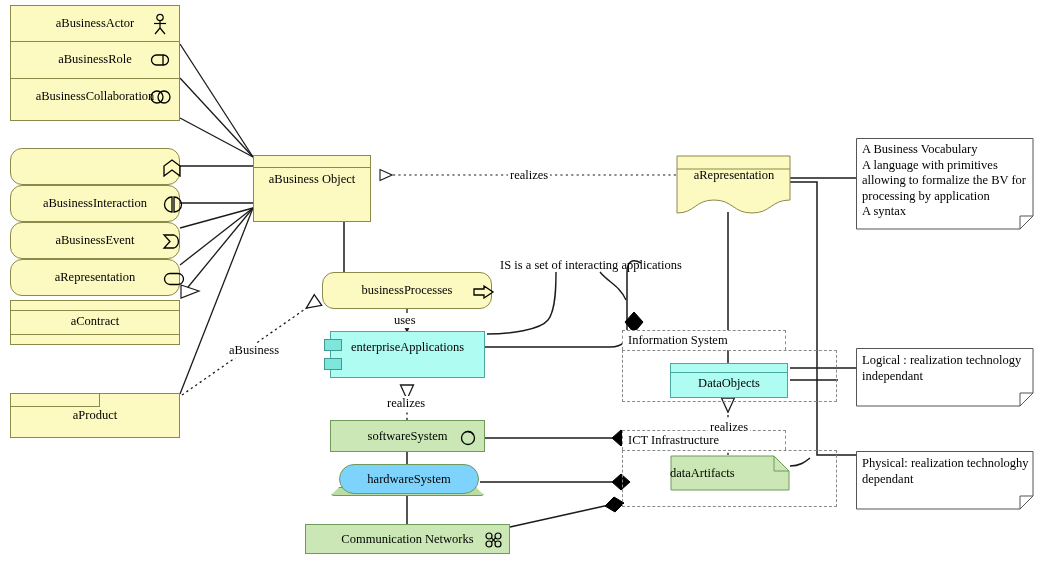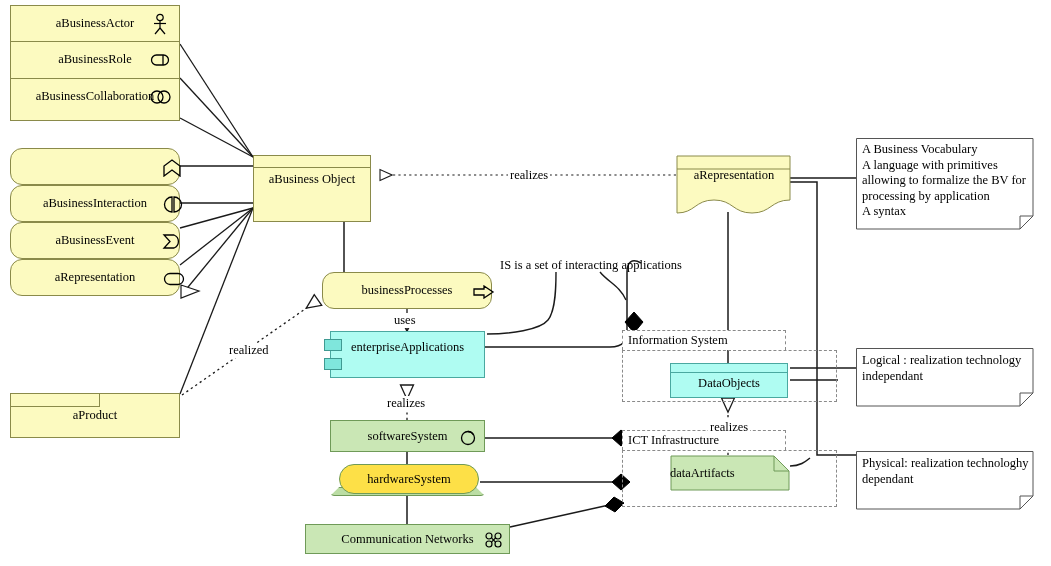--- a/index.html
+++ b/index.html
@@ -147,20 +147,25 @@
     </svg>
   </div>
 
   <div class="node" style="left:10px;top:259px;width:170px;height:37px;background:#FCFAC0;border:1px solid #8a8a4a;border-radius:12px;">
     <div class="nodetext" style="top:10px;">aRepresentation</div>
     <svg class="ic" style="left:152px;top:12px;" width="22" height="14">
       <rect x="1.5" y="1.5" width="19" height="11" rx="5.5" ry="5.5" fill="none" stroke="#000" stroke-width="1.3"></rect>
     </svg>
   </div>
 
+  <div class="node" style="left:10px;top:300px;width:170px;height:45px;background:#FCFAC0;border:1px solid #8a8a4a;">
+    <div style="position:absolute;left:0;top:9px;width:100%;height:1px;background:#8a8a4a;"></div>
+    <div style="position:absolute;left:0;top:33px;width:100%;height:1px;background:#8a8a4a;"></div>
+    <div class="nodetext" style="top:13px;">aContract</div>
+  </div>
 
   <div class="node" style="left:10px;top:393px;width:170px;height:45px;background:#FCFAC0;border:1px solid #8a8a4a;">
     <div style="position:absolute;left:0;top:0;width:88px;height:12px;border-right:1px solid #8a8a4a;border-bottom:1px solid #8a8a4a;"></div>
     <div class="nodetext" style="top:14px;">aProduct</div>
   </div>
 
   <div class="node" style="left:253px;top:155px;width:118px;height:67px;background:#FCFAC0;border:1px solid #8a8a4a;">
     <div style="position:absolute;left:0;top:11px;width:100%;height:1px;background:#8a8a4a;"></div>
     <div class="nodetext" style="top:16px;">aBusiness Object</div>
   </div>
@@ -181,21 +186,21 @@
   <div class="node" style="left:330px;top:420px;width:155px;height:32px;background:#CAE7B5;border:1px solid #6f9a58;">
     <div class="nodetext" style="top:8px;">softwareSystem</div>
     <svg class="ic" style="left:128px;top:8px;" width="18" height="18">
       <circle cx="9" cy="9" r="6.5" fill="none" stroke="#000" stroke-width="1.3"></circle>
       <path d="M9,2.5 A6.5,6.5 0 0,1 14.5,6" fill="none" stroke="#000" stroke-width="1.3"></path>
     </svg>
   </div>
 
   <div class="node" style="left:330px;top:487px;width:155px;height:9px;background:#BBDDA4;border:1px solid #6f9a58;
               border-radius:0 0 4px 4px;clip-path:polygon(6% 0,94% 0,100% 100%,0 100%);"></div>
-  <div class="node" style="left:339px;top:464px;width:140px;height:30px;background:#fde047;border:1px solid #6f9a58;border-radius:15px;">
+  <div class="node" style="left:339px;top:464px;width:140px;height:30px;background:#7dd3fc;border:1px solid #6f9a58;border-radius:15px;">
     <div class="nodetext" style="top:7px;">hardwareSystem</div>
   </div>
 
   <div class="node" style="left:305px;top:524px;width:205px;height:30px;background:#CAE7B5;border:1px solid #6f9a58;">
     <div class="nodetext" style="top:7px;">Communication Networks</div>
     <svg class="ic" style="left:178px;top:7px;" width="20" height="16">
       <circle cx="5" cy="4" r="3" fill="none" stroke="#000" stroke-width="1.2"></circle>
       <circle cx="14" cy="4" r="3" fill="none" stroke="#000" stroke-width="1.2"></circle>
       <circle cx="5" cy="12" r="3" fill="none" stroke="#000" stroke-width="1.2"></circle>
       <circle cx="14" cy="12" r="3" fill="none" stroke="#000" stroke-width="1.2"></circle>
@@ -215,21 +220,21 @@
     <div class="nodetext" style="top:12px;">DataObjects</div>
   </div>
 
   <svg class="ic" style="left:670px;top:455px;" width="120" height="36">
     <path d="M1,1 L104,1 L119,16 L119,35 L1,35 Z" fill="#CAE7B5" stroke="#6f9a58" stroke-width="1"></path>
     <path d="M104,1 L104,16 L119,16" fill="none" stroke="#6f9a58" stroke-width="1"></path>
   </svg>
   <div class="lbl" style="left:670px;top:466px;width:118px;text-align:left;">dataArtifacts</div>
 
   <div class="edge-label" style="left:508px;top:168px;">realizes</div>
-  <div class="edge-label" style="left:227px;top:343px;">realized</div>
+  <div class="edge-label" style="left:227px;top:343px;">aBusiness</div>
   <div class="edge-label" style="left:392px;top:313px;">uses</div>
   <div class="edge-label" style="left:385px;top:396px;">realizes</div>
   <div class="edge-label" style="left:708px;top:420px;">realizes</div>
 
   <div class="lbl" style="left:500px;top:258px;">IS is a set of interacting applications</div>
 
   <svg class="ic" style="left:856px;top:138px;" width="178" height="92">
     <path d="M0.5,0.5 L177,0.5 L177,78 L164,91 L0.5,91 Z" fill="#FFFFFF" stroke="#555" stroke-width="1"></path>
     <path d="M177,78 L164,78 L164,91" fill="none" stroke="#555" stroke-width="1"></path>
   </svg>

